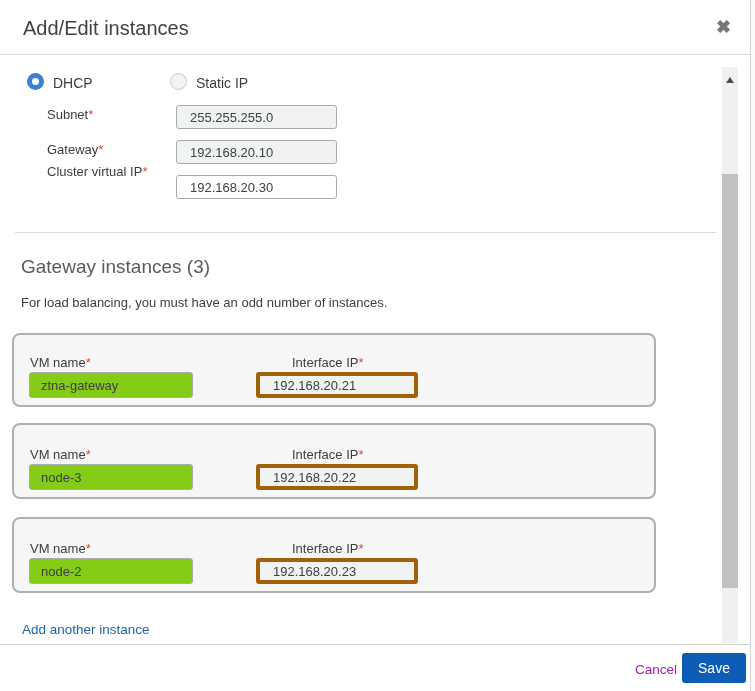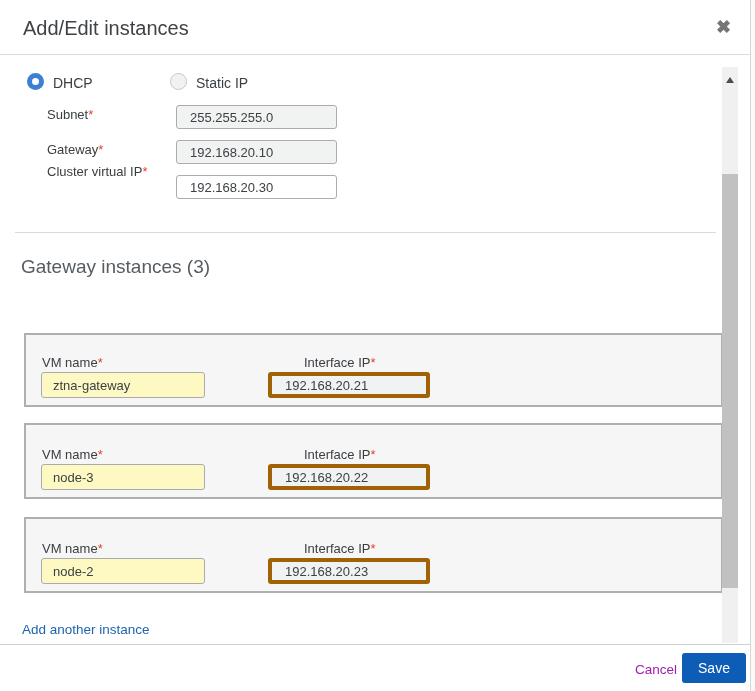--- a/index.html
+++ b/index.html
@@ -18,24 +18,24 @@
   .fld-label { position:absolute; left:47px; font-size:13px; color:#393e42; }
   .req { color:#e0462c; }
   .inp { position:absolute; left:176px; width:161px; height:24px; border:1px solid #a9acae; border-radius:3px; font-family:"Liberation Sans",sans-serif; font-size:13px; color:#3c4145; padding:0 0 0 13px; }
   .inp.dis { background:#f1f2f2; }
   .inp.en { background:#fff; }
 
   .sec-line { position:absolute; left:15px; top:232px; width:701px; height:1px; background:#d9dadb; }
   .sec-head { position:absolute; left:21px; top:256px; font-size:19px; color:#575c61;text-align:right; }
   .sec-desc { position:absolute; left:21px; top:295px; font-size:13px; color:#3c4145; }
 
-  .card { position:absolute; left:24px; width:699px; background:#f6f6f7; border:2px solid #adb0b3; border-radius:0; }
+  .card { position:absolute; left:12px; width:644px; background:#f6f6f7; border:2px solid #adb0b3; border-radius:8px; }
   .card .vm-lbl { position:absolute; left:16px; top:20px; font-size:13px; color:#393e42; }
   .card .ip-lbl { position:absolute; left:246px; top:20px; font-size:13px; color:#393e42;margin-left:32px; }
-  .card .vm-inp { position:absolute; left:15px; top:37px; width:164px; height:26px; border:1px solid #a9acae; border-radius:3px; background:#fef9c3; font-family:"Liberation Sans",sans-serif; font-size:13px; color:#3c4145; padding:0 0 0 11px; }
+  .card .vm-inp { position:absolute; left:15px; top:37px; width:164px; height:26px; border:1px solid #a9acae; border-radius:3px; background:#84cc16; font-family:"Liberation Sans",sans-serif; font-size:13px; color:#3c4145; padding:0 0 0 11px; }
   .card .ip-inp { position:absolute; left:242px; top:37px; width:162px; height:26px; border:4px solid #a16207; border-radius:3px; background:#f1f2f2; font-family:"Liberation Sans",sans-serif; font-size:13px; color:#3c4145; padding:0 0 0 13px; }
 
   .add-link { position:absolute; left:22px; top:622px; font-size:13.5px; color:#1e64ad; cursor:pointer; }
 
   .sb-track { position:absolute; left:722px; top:67px; width:16px; height:576px; background:#f0f0f0; }
   .sb-arrow { position:absolute; left:4px; top:10px; width:0; height:0; border-left:4px solid transparent; border-right:4px solid transparent; border-bottom:6px solid #4d4d4d; }
   .sb-thumb { position:absolute; left:0; top:107px; width:16px; height:414px; background:#c1c1c1; }
 
   .ftr-line { position:absolute; left:0; top:644px; width:751px; height:1px; background:#d0d0d0; }
   .cancel-link { position:absolute; left:635px; top:662px; font-size:13.5px; color:#a21caf; cursor:pointer; }
@@ -60,20 +60,21 @@
   <input class="inp dis" style="top: 105px;" readonly="" value="255.255.255.0">
 
   <div class="fld-label" style="top:142px"><span>Gateway</span><span class="req">*</span></div>
   <input class="inp dis" style="top: 140px;" readonly="" value="192.168.20.10">
 
   <div class="fld-label" style="top:164px"><span>Cluster virtual IP</span><span class="req">*</span></div>
   <input class="inp en" style="top: 175px;" value="192.168.20.30">
 
   <div class="sec-line"></div>
   <div class="sec-head">Gateway instances (3)</div>
+  <div class="sec-desc">For load balancing, you must have an odd number of instances.</div>
 
   <div class="card" style="top:333px;height:74px">
     <div class="vm-lbl"><span>VM name</span><span class="req">*</span></div>
     <div class="ip-lbl"><span>Interface IP</span><span class="req">*</span></div>
     <input class="vm-inp" value="ztna-gateway" style="">
     <input class="ip-inp" readonly="" value="192.168.20.21" style="">
   </div>
 
   <div class="card" style="top:423px;height:76px">
     <div class="vm-lbl" style="top:22px"><span>VM name</span><span class="req">*</span></div>

